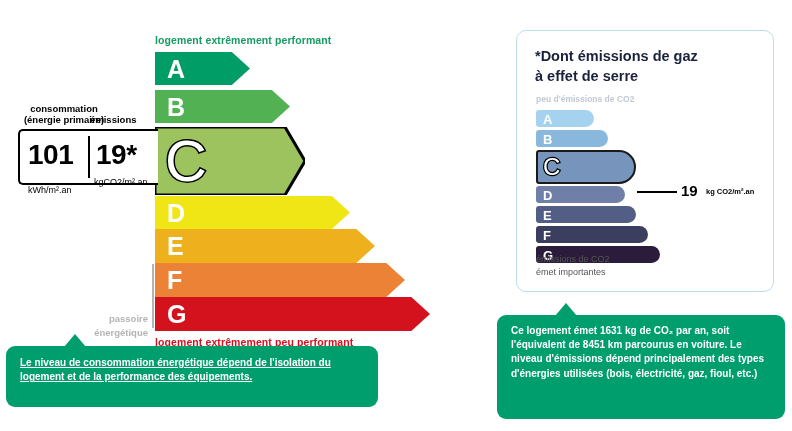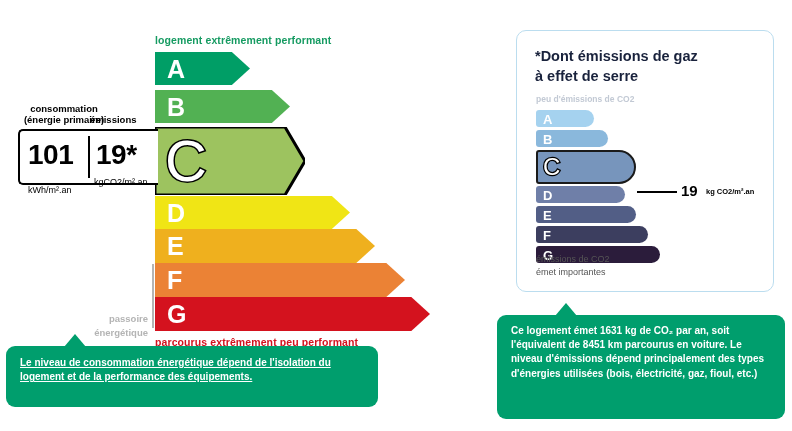--- a/index.html
+++ b/index.html
@@ -360,21 +360,21 @@
     <div class="lbl-cons" style="white-space: pre-line;">consommation
 (énergie primaire)</div>
     <div class="lbl-emis">émissions</div>
   </div>
 
 
   <div id="passoire-label" style="white-space: pre-line;">passoire
 énergétique</div>
   <div id="passoire-line"></div>
 
-  <div class="cap-bottom">parcourus extrêmement peu performant</div>
+  <div class="cap-bottom">logement extrêmement peu performant</div>
 </div>
 
 <div id="ges-panel">
   <div id="ges-title">*Dont émissions de gaz
 à effet de serre</div>
 
   <div id="ges-cap-top">peu d'émissions de CO2</div>
 
   <div id="ges-bars">
       <div class="garrow" id="grow-A" style="top: 79px; width: 58px; height: 17px; background: rgb(165, 210, 239); border-radius: 3px 8.5px 8.5px 3px;">

